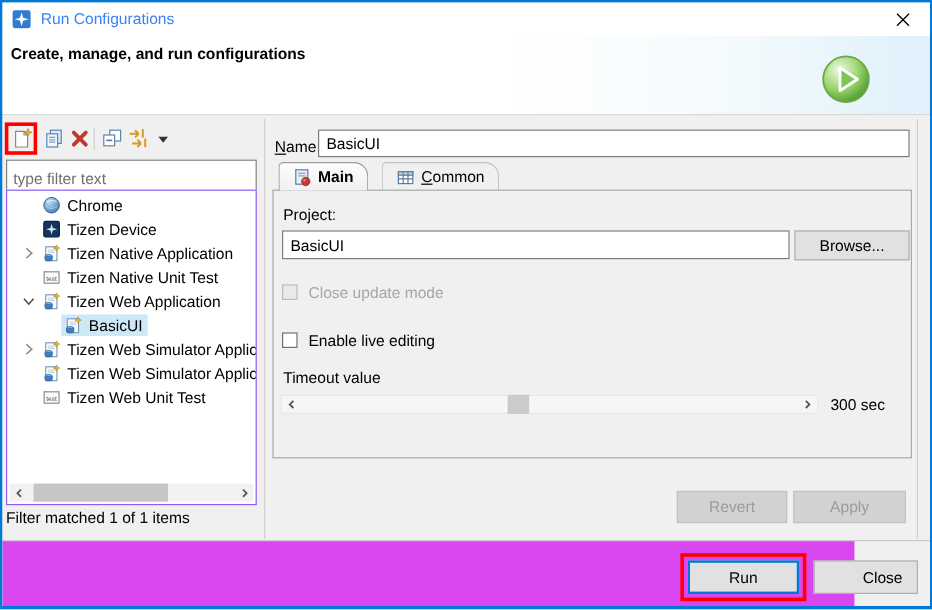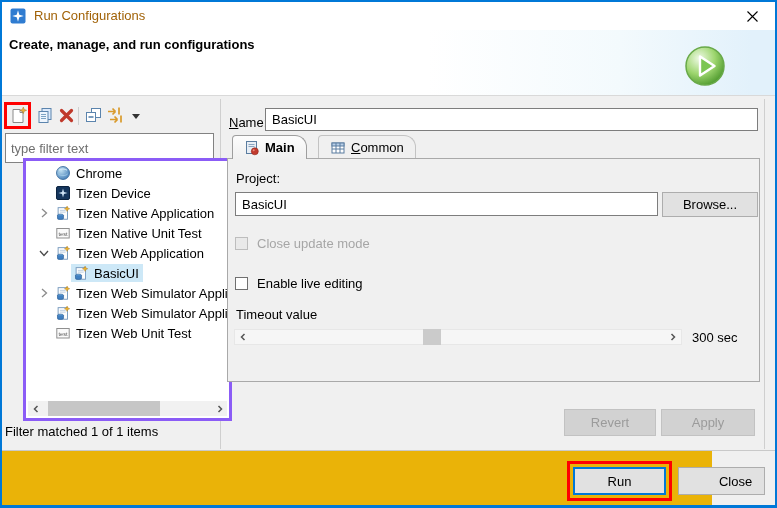--- a/index.html
+++ b/index.html
@@ -5,21 +5,21 @@
   * { margin:0; padding:0; box-sizing:border-box; font-family:"Liberation Sans", sans-serif; }
   html,body { background:#ffffff; }
   .dialog {
     position:relative; width:777px; height:508px;
     border:2px solid #0078d7; border-bottom-width:3px;
     background:#f0f0f0; overflow:hidden;
   }
   
   .titlebar { position:absolute; left:0; top:0; width:773px; height:28px; background:#ffffff; }
   .titlebar .appicon { position:absolute; left:8px; top:6px; width:16px; height:16px; }
-  .titlebar .title { position:absolute; left:32px; top:0; height:28px; line-height:28px; font-size:13px; color:#a16207; }
+  .titlebar .title { position:absolute; left:32px; top:0; height:28px; line-height:28px; font-size:13px; color:#3b82f6; }
   .closebtn { position:absolute; right:6px; top:0; width:34px; height:28px; display:flex; align-items:center; justify-content:center; }
   
   .banner { position:absolute; left:0; top:28px; width:773px; height:66px;
     background:linear-gradient(90deg,#ffffff 55%, #f3fafd 80%, #e2f1fb 97%);
     border-bottom:1px solid #d9d9d9; }
   .banner-title { position:absolute; left:7px; top:7px; font-size:13px; font-weight:bold; color:#000; }
   .play-orb { position:absolute; left:682px; top:43px; width:42px; height:42px; }
   
   .content { position:absolute; left:0; top:95px; width:773px; height:353px; background:#f0f0f0; }
   .vline { position:absolute; width:1px; background:#cfcfcf; }
@@ -28,21 +28,21 @@
   .tbicon { position:absolute; top:4px; width:19px; height:19px; }
   .tb-sep { position:absolute; left:76px; top:5px; width:1px; height:18px; background:#cfcfcf; }
   .tb-caret { position:absolute; left:130px; top:12px; width:0; height:0;
     border-left:4px solid transparent; border-right:4px solid transparent; border-top:5px solid #333; }
   .red-box-toolbar { position:absolute; left:2px; top:0px; width:27px; height:27px; border:3px solid #ff0000; }
   
   .filter-input { position:absolute; left:3px; top:36px; width:209px; height:23px;
     border:1px solid #828282; font-size:13px; padding:14px 5px; color:#000; background:#fff; }
   .filter-input::placeholder { color:#6f6f6f; opacity:1; }
   .tree { position:absolute; left:3px; top:61px; width:209px; height:263px; background:#ffffff;
-    border:3px solid #8b5cf6; overflow:hidden;margin-left:18px; }
+    border:1px solid #8b5cf6; overflow:hidden; }
   .trow { position:absolute; left:0; width:260px; height:20px; display:flex; align-items:center; font-size:13px; color:#000; }
   .exp { width:14px; height:14px; margin-left:11px; flex:0 0 14px; }
   .exp.none { visibility:hidden; }
   .trow.d2 .exp { margin-left:31px; }
   .ticon { width:16px; height:16px; margin-left:4px; flex:0 0 16px; }
   .tlabel { margin-left:5px; white-space:nowrap; }
   .selbox { display:flex; align-items:center; background:#cde8f7; height:18px; padding-right:4px; }
   .selbox .ticon { margin-left:2px; }
   
   .hscroll { position:absolute; left:2px; bottom:2px; right:2px; height:15px; background:#f1f1f1; display:flex; align-items:center; }
@@ -77,21 +77,21 @@
     background:#f6f6f6; border:1px solid #e7e7e7; display:flex; align-items:center; }
   .sl-arrow { width:16px; height:16px; display:flex; align-items:center; justify-content:center; flex:0 0 16px; }
   .sl-track { position:relative; flex:1; height:16px; }
   .sl-thumb { position:absolute; left:172px; top:0; width:18px; height:16px; background:#cbcbcb; }
   .timeout-value { position:absolute; left:464px; top:171px; font-size:13px; }
   .btn.disabled { background:#d2d2d2; border-color:#c2c2c2; color:#9b9b9b; }
   .revert-btn { position:absolute; left:562px; top:312px; width:92px; height:27px; }
   .apply-btn { position:absolute; left:659px; top:312px; width:94px; height:27px; }
   
   .separator { position:absolute; left:0; top:448px; width:773px; height:1px; background:#c9c9c9; }
-  .bottombar { position:absolute; left:0; top:449px; width:710px; height:54px; background:#eab308;text-align:center; }
+  .bottombar { position:absolute; left:0; top:449px; width:710px; height:54px; background:#d946ef;text-align:center; }
   .red-box-run { position:absolute; left:565px; top:10px; width:105px; height:40px; border:3px solid #ff0000; }
   .run-btn { position:absolute; left:571px; top:16px; width:93px; height:28px; border:2px solid #0078d7; }
   .close-dialog-btn { position:absolute; left:676px; top:16px; width:87px; height:28px;padding-left:28px; }
   u { text-decoration:underline; }
 </style>
 </head>
 <body>
 
 <svg width="0" height="0" style="position:absolute">
   <defs>

